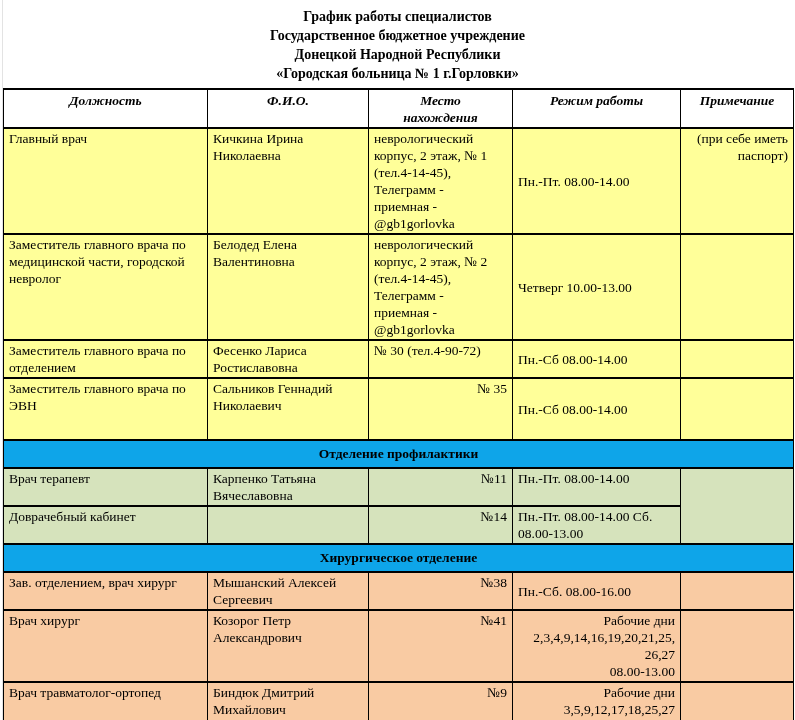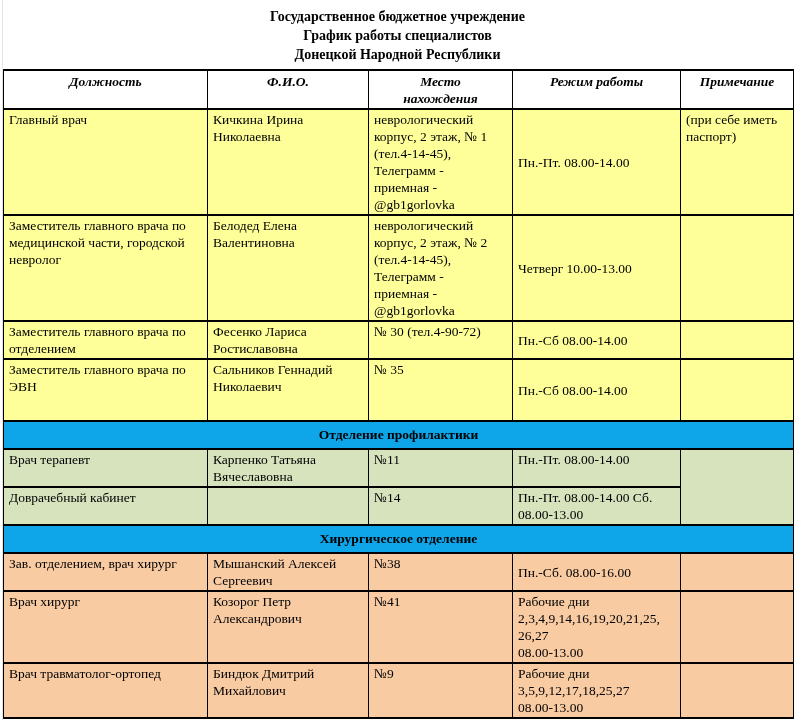--- a/index.html
+++ b/index.html
@@ -42,42 +42,43 @@
   }
   th {
     font-weight: bold;
     font-style: italic;
     text-align: center;
     white-space: pre-line;
     padding-top: 2px;
     margin-left: 26px;
   }
   .pre    { white-space: pre-line; }
-  .center { text-align: left; }
+  .center { text-align: right; }
   .vmid   { vertical-align: middle; }
   .yellow td { background: #FFFF99; }
   .green  td { background: #D6E3BC; }
   .salmon td { background: #F9CBA3; }
   tr.section td {
     background: #0ea5e9;
     font-weight: bold;
     text-align: center;
     padding: 4px;
     line-height: 18px;
   }
 </style>
 </head>
 <body>
 
 <div class="page-edge"></div>
 
 <div class="doc-title">
+  <div>График работы специалистов</div>
   <div>Государственное бюджетное учреждение</div>
-  <div>График работы специалистов</div>
   <div>Донецкой Народной Республики</div>
+  <div>«Городская больница № 1 г.Горловки»</div>
 </div>
 
 <table class="schedule">
   <colgroup>
     <col style="width:204px">
     <col style="width:161px">
     <col style="width:144px">
     <col style="width:168px">
     <col style="width:113px">
   </colgroup>

